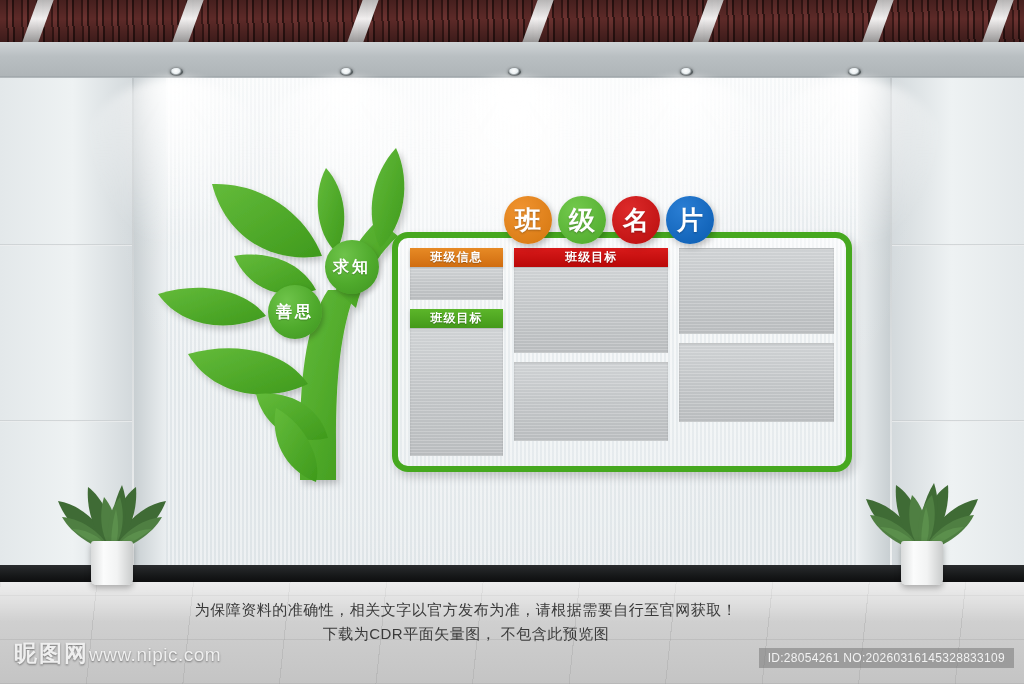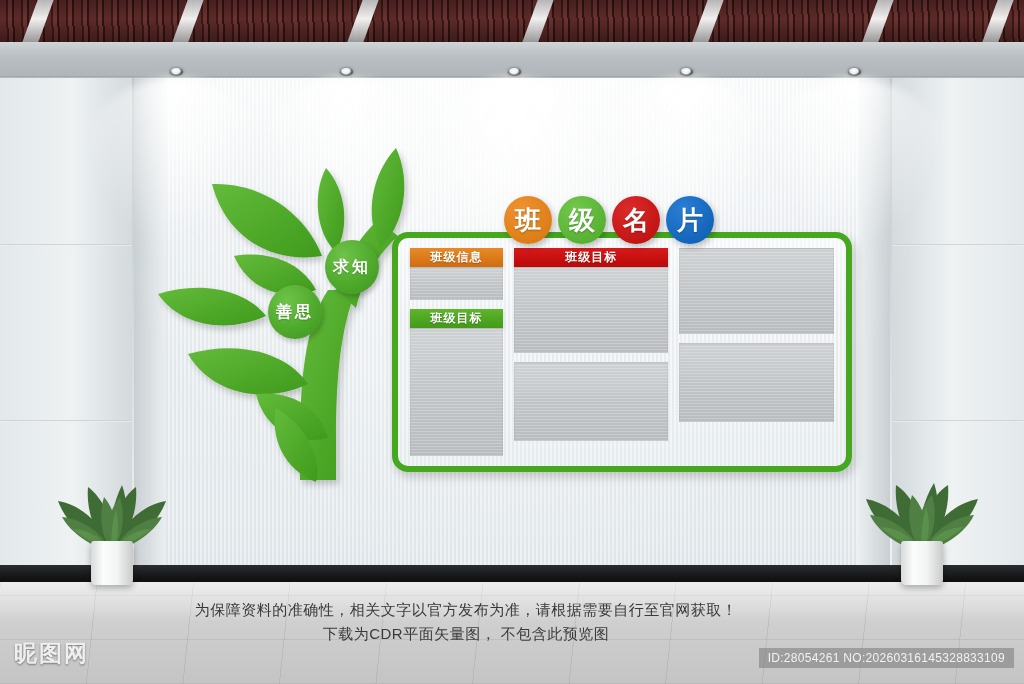--- a/index.html
+++ b/index.html
@@ -371,17 +371,18 @@
     <div class="pot"></div>
   </div>
 
   <div class="disclaimer">
     <div>为保障资料的准确性，相关文字以官方发布为准，请根据需要自行至官网获取！</div>
     <div>下载为CDR平面矢量图， 不包含此预览图</div>
   </div>
 
   <div class="watermark">
     <span class="wm-cn">昵图网</span>
+    <span class="wm-url">www.nipic.com</span>
   </div>
 
   <div class="idtag">ID:28054261 NO:20260316145328833109</div>
 
 </div>
 
 </body></html>

